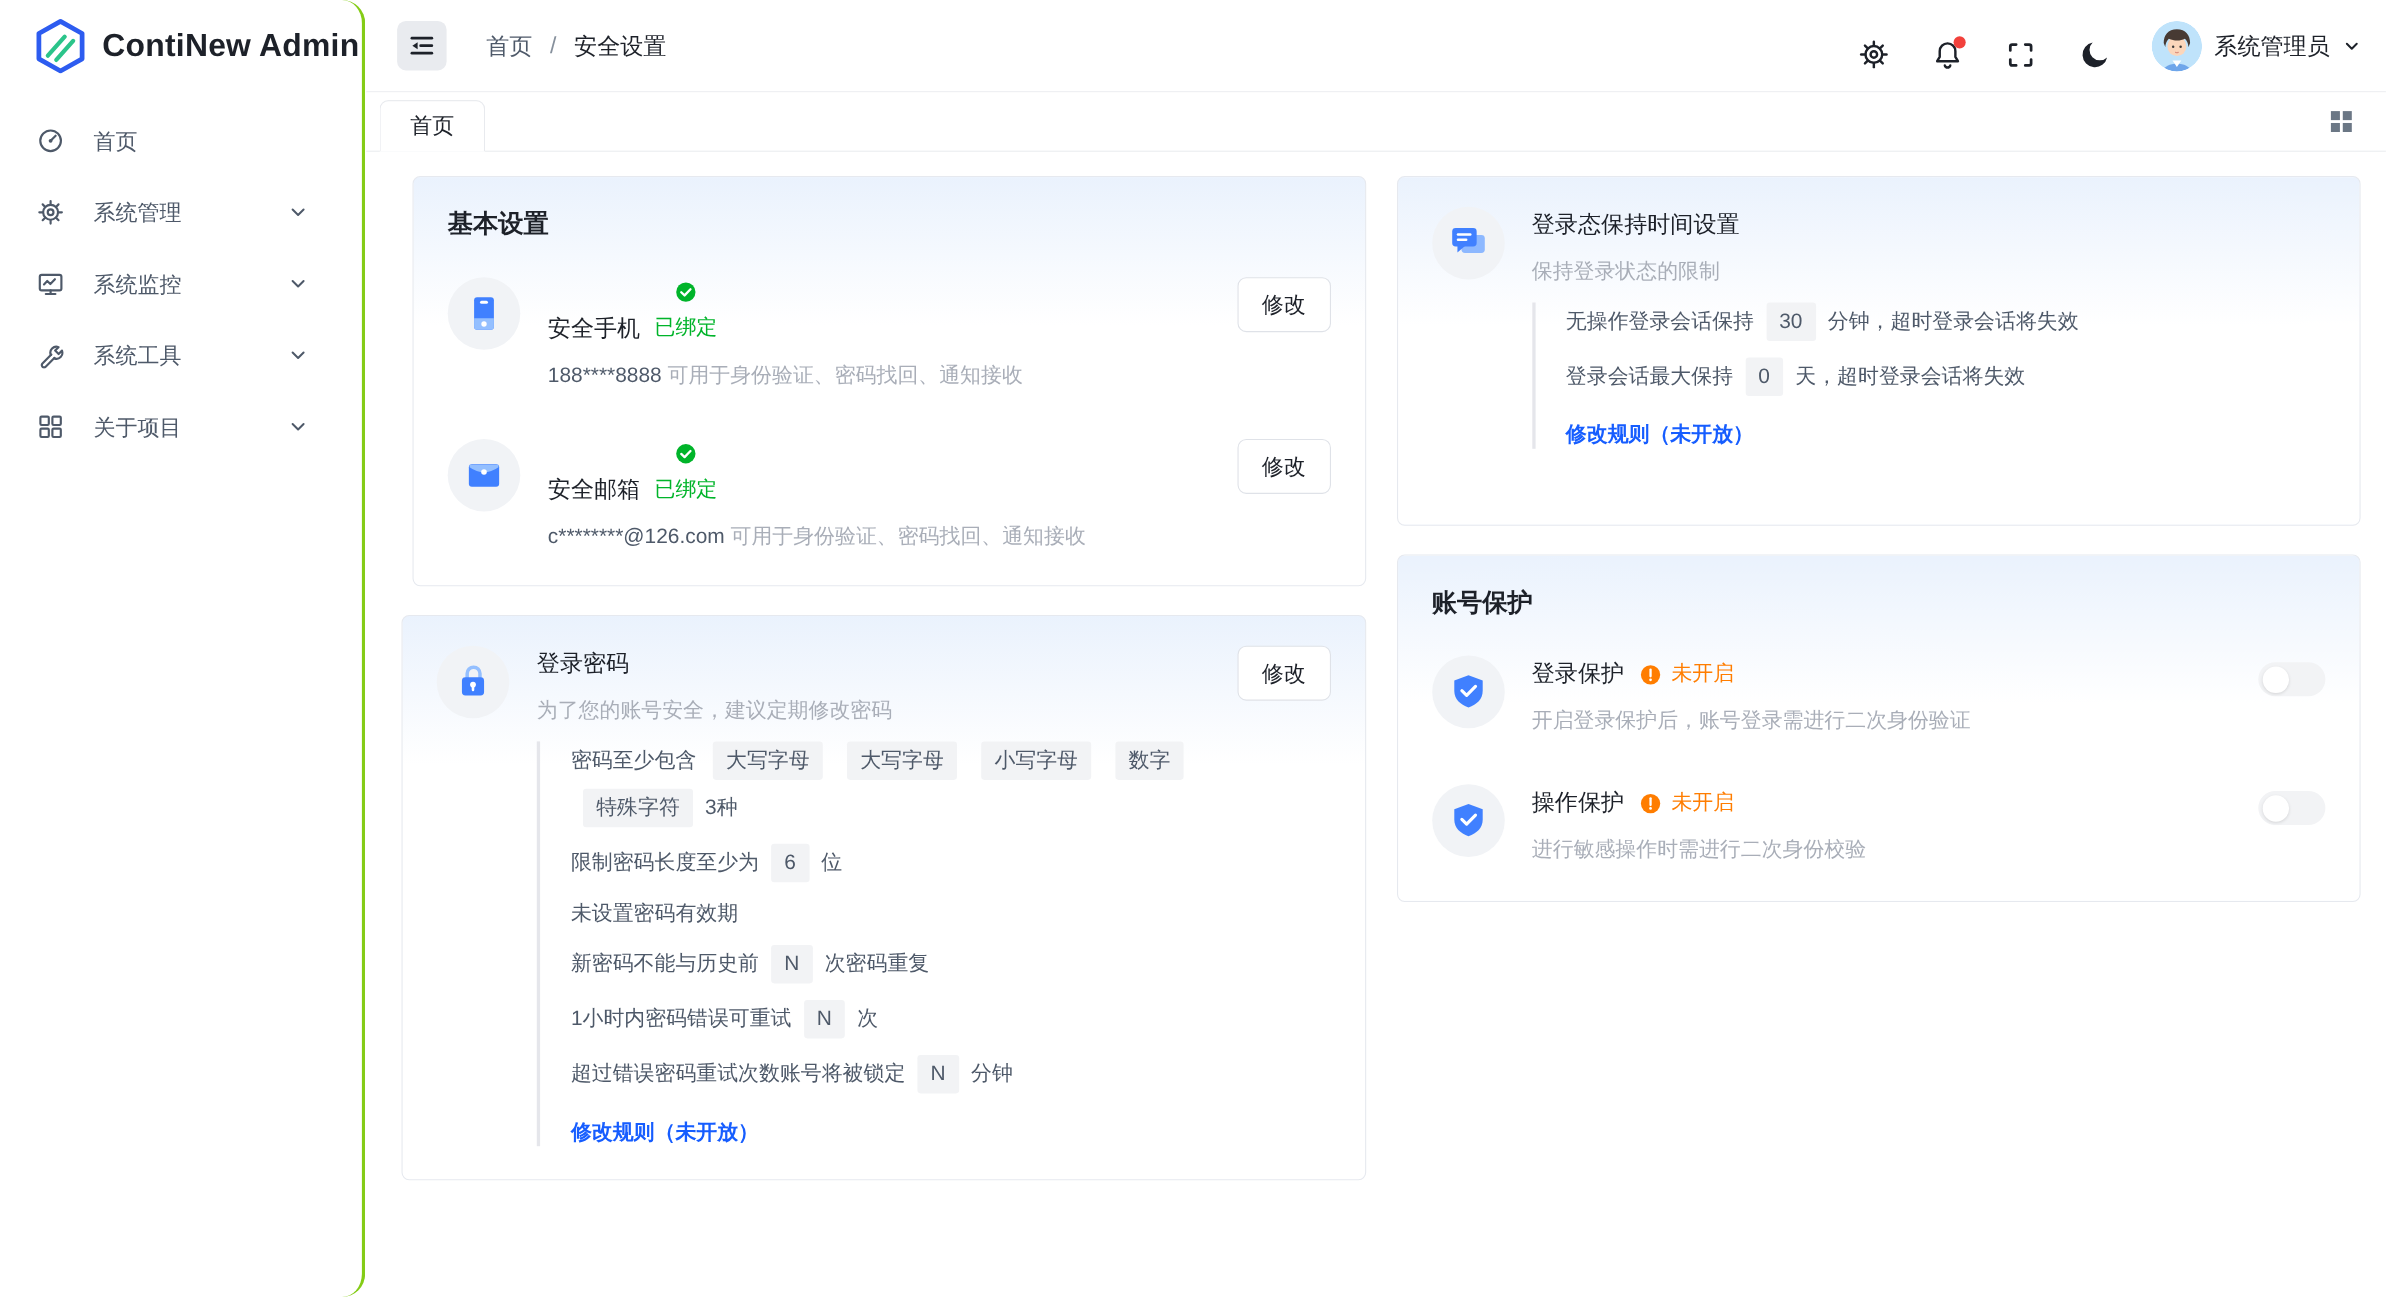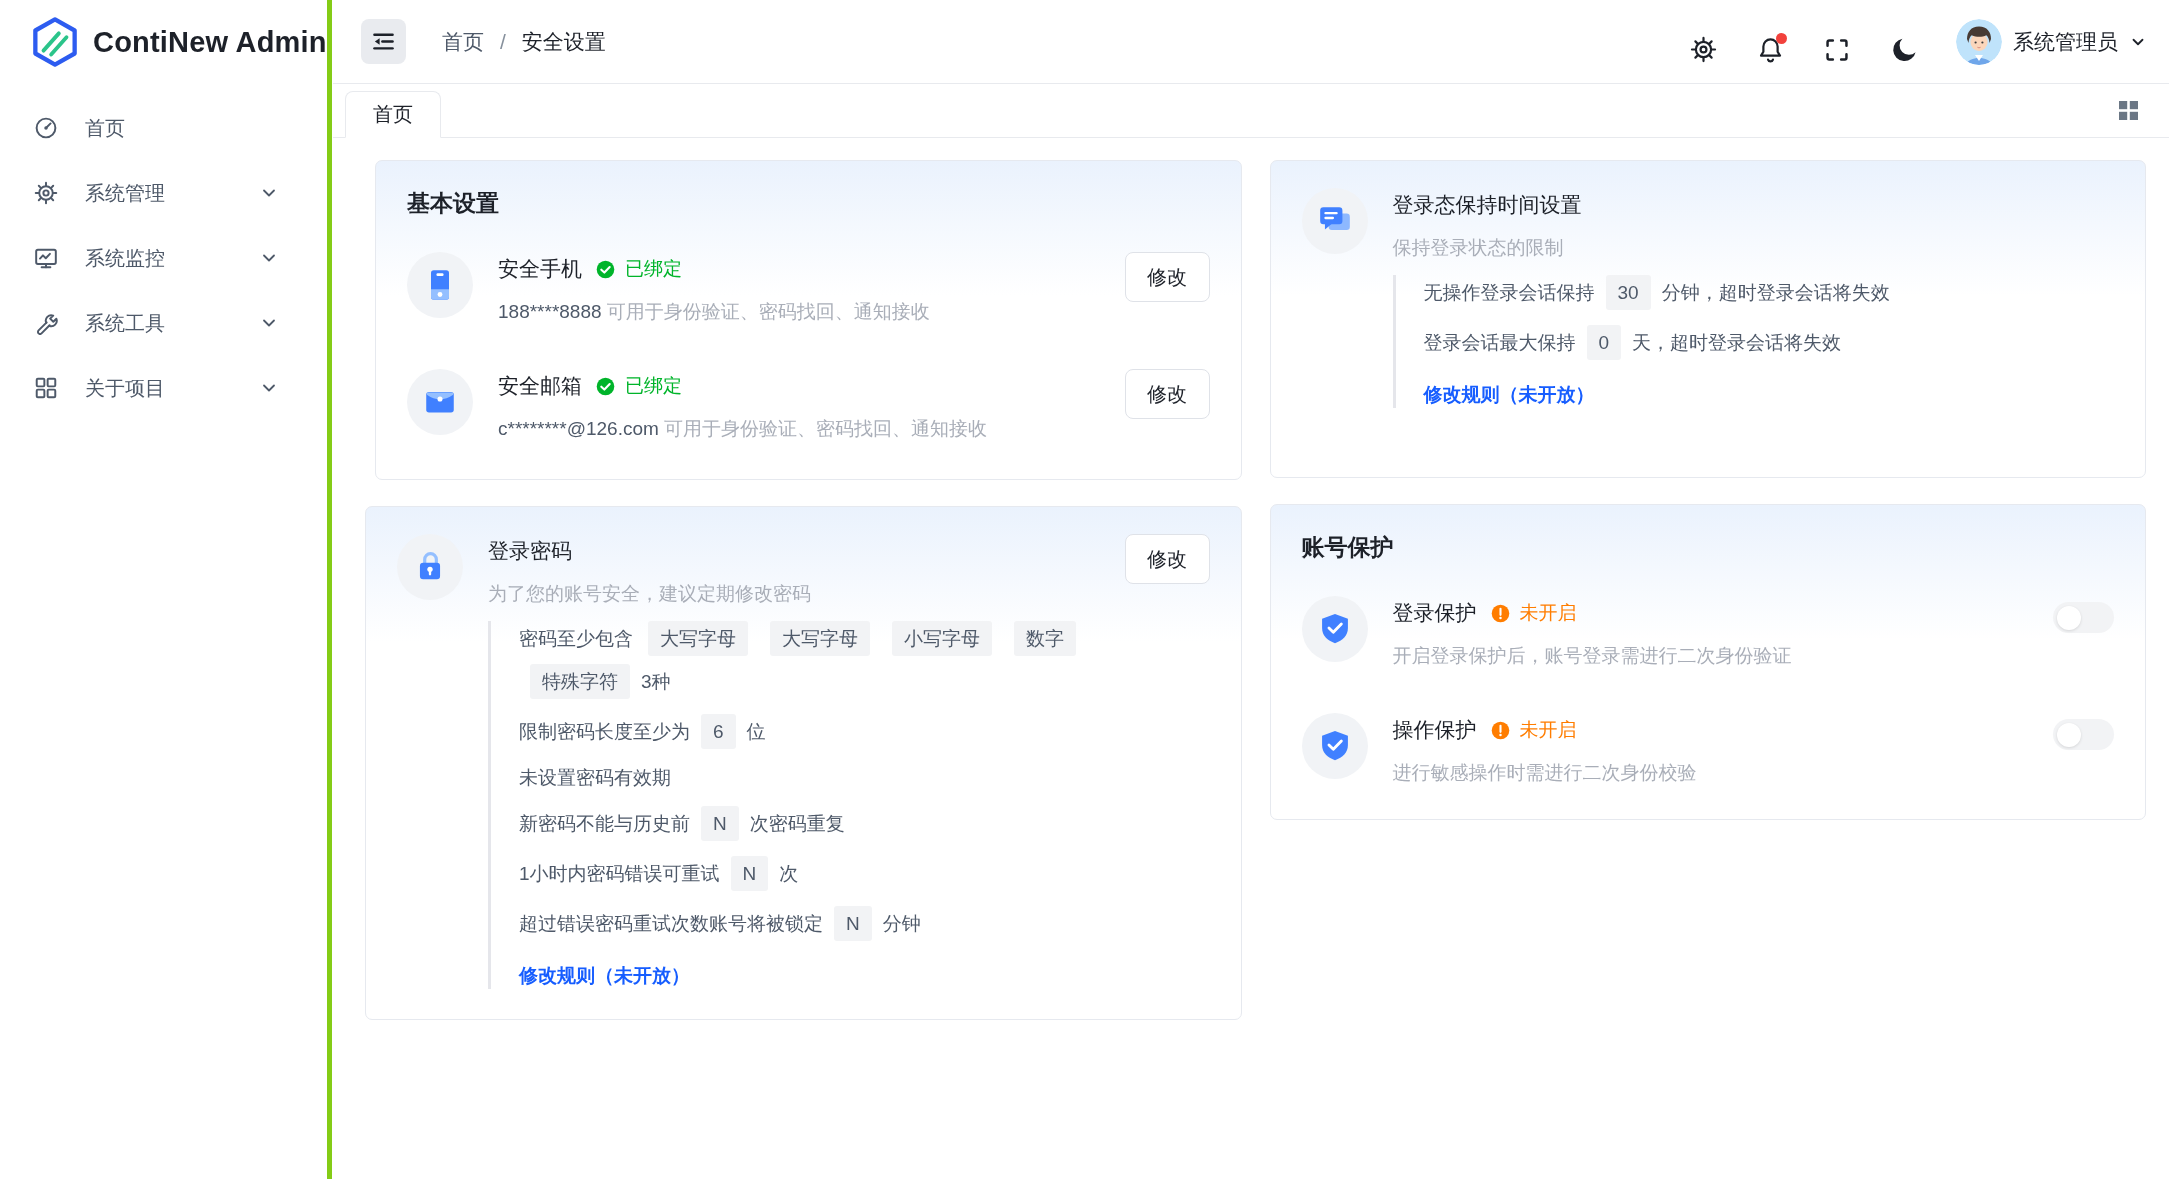--- a/index.html
+++ b/index.html
@@ -4,21 +4,21 @@
 <style>
   * { box-sizing: border-box; margin: 0; padding: 0; }
   html,body { width:2169px; height:1179px; }
   body {
     font-family: "Liberation Sans", "DejaVu Sans", sans-serif;
     background:#fff; color:#1d2129; overflow:hidden;
   }
   .app { position:relative; width:2169px; height:1179px; background:#fff; }
 
   
-  .sidebar { position:absolute; left:0; top:0; bottom:0; width:332px; background:#fff; border-right:5px solid #84cc16; }
+  .sidebar { position:absolute; left:0; top:0; bottom:0; width:332px; background:#fff; border-right:3px solid #84cc16;border-radius:21px; }
   .logo-row { height:84px; display:flex; align-items:center; padding-left:32px; gap:15px; cursor:pointer; }
   .app-title { font-size:29px; font-weight:600; color:#1d2129; letter-spacing:.2px; }
   .menu { padding:16px 12px 0 0; }
   .menu-item { height:56px; margin:0 10px 9px 10px; display:flex; align-items:center; padding:0 26px 0 24px; gap:27px; color:#4e5969; font-size:20px; border-radius:4px; cursor:pointer; }
   .mi-icon { width:24px; height:24px; flex:0 0 24px; display:flex; align-items:center; justify-content:center; }
   .mi-label { flex:1; }
   .mi-chevron { width:20px; height:20px; display:flex; }
 
   
   .topbar { position:absolute; left:333px; right:0; top:0; height:84px; background:#fff; border-bottom:1px solid #e8eaee; display:flex; align-items:center; padding:0 22px 0 28px; }
@@ -47,21 +47,21 @@
   .card-session { min-height:318px; }
   .card-protect { min-height:316px; }
   .card-title { font-size:23px; font-weight:600; color:#1d2129; margin-bottom:33px; }
 
   .item-row { display:flex; align-items:flex-start; gap:25px; }
   .item-row + .item-row { margin-top:44px; }
   .icon-circle { width:66px; height:66px; border-radius:50%; background:#f1f3f6; flex:0 0 66px; display:flex; align-items:center; justify-content:center; }
   .item-body { flex:1; min-width:0; padding-top:3px; }
   .item-title-line { display:flex; align-items:flex-end; gap:13px; font-size:21px; font-weight:500; color:#1d2129; line-height:28px; }
   .badge { display:flex; align-items:center; gap:9px; font-size:19px; font-weight:400; }
-  .badge-green { color:#00b42a; }
+  .badge-green { color:#00b42a;flex-direction:column; }
   .badge-orange { color:#ff7d00; }
   .item-desc { margin-top:15px; font-size:19px; color:#a9aeb8; line-height:27px; }
   .item-desc .value { color:#4e5969; }
 
   .modify-btn { margin-left:auto; flex:0 0 auto; width:85px; height:50px; background:#fff; border:1px solid #dfe2e8; border-radius:8px; font-size:20px; color:#1d2129; font-family:inherit; cursor:pointer; }
 
   .rules { margin-top:14px; border-left:3px solid #e5e6eb; padding-left:28px; }
   .rule-line { font-size:19px; color:#4e5969; line-height:27px; margin-bottom:15px; display:flex; align-items:center; flex-wrap:wrap; row-gap:8px; }
   .rule-line:last-child { margin-bottom:0; }
   .tag { background:#f2f3f5; color:#4e5969; border-radius:3px; padding:4px 12px; margin:0 11px; font-size:19px; white-space:nowrap; }

